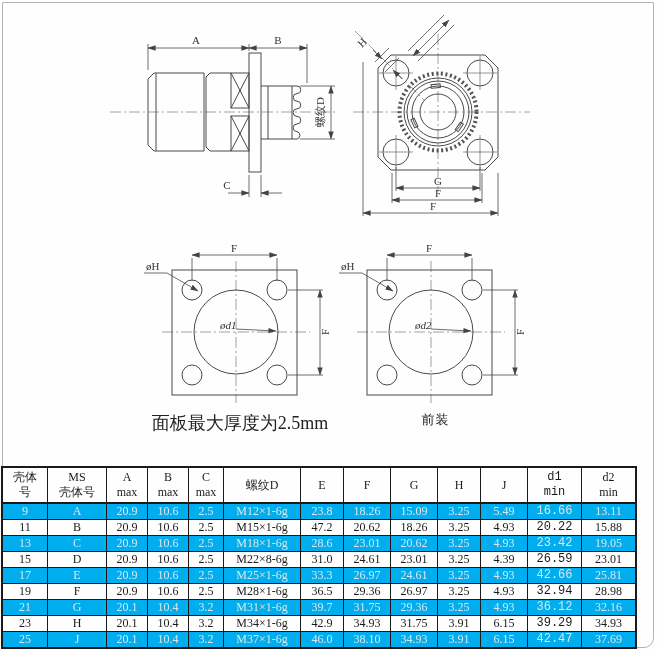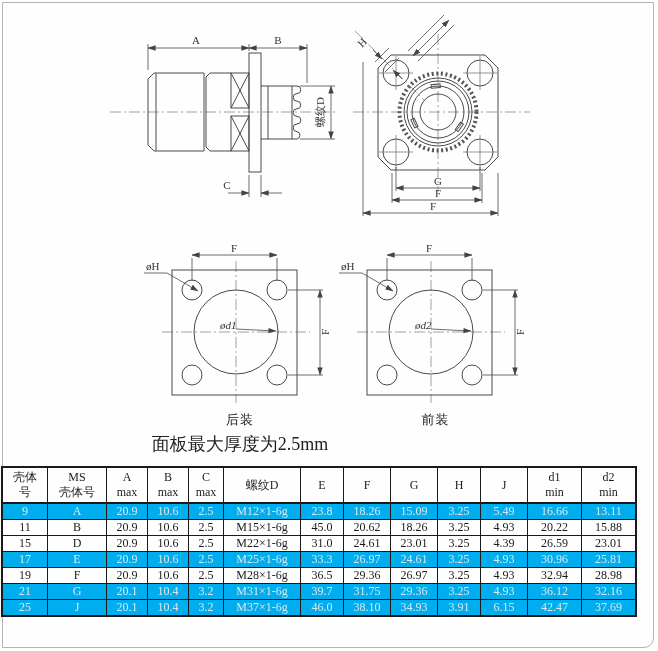--- a/index.html
+++ b/index.html
@@ -39,21 +39,21 @@
   .dim-table th:nth-child(2),.dim-table td:nth-child(2){width:58px;text-align:center;}
   .dim-table th:nth-child(3),.dim-table td:nth-child(3){width:40px;}
   .dim-table th:nth-child(4),.dim-table td:nth-child(4){width:40px;}
   .dim-table th:nth-child(5),.dim-table td:nth-child(5){width:34px;}
   .dim-table th:nth-child(6),.dim-table td:nth-child(6){width:76px;}
   .dim-table th:nth-child(7),.dim-table td:nth-child(7){width:42px;}
   .dim-table th:nth-child(8),.dim-table td:nth-child(8){width:46px;}
   .dim-table th:nth-child(9),.dim-table td:nth-child(9){width:46px;}
   .dim-table th:nth-child(10),.dim-table td:nth-child(10){width:42px;}
   .dim-table th:nth-child(11),.dim-table td:nth-child(11){width:46px;}
-  .dim-table th:nth-child(12),.dim-table td:nth-child(12){width:53px;}
+  .dim-table th:nth-child(12),.dim-table td:nth-child(12){width:53px;font-family:Liberation Mono, monospace;}
   .dim-table th:nth-child(13),.dim-table td:nth-child(13){width:53px;}
 </style>
 </head>
 <body>
 
 <div class="page">
   <div class="frame"></div>
 
   <svg width="0" height="0" style="position:absolute">
     <defs>
@@ -213,21 +213,20 @@
       <line class="dim" x1="148" y1="45" x2="183" y2="45"></line>
       <line class="dim" x1="148" y1="130" x2="183" y2="130"></line>
       <line class="dim" x1="180" y1="45" x2="180" y2="130" marker-start="url(#arr)" marker-end="url(#arr)"></line>
       <text x="189" y="87" text-anchor="middle" transform="rotate(-90 189 87)">F</text>
       <text x="80" y="84" font-style="italic">ød2</text>
       <line class="dim" x1="96" y1="84" x2="136" y2="86" marker-end="url(#arr)"></line>
     </g>
   </svg>
 
   <div class="caption" style="left:140px; top:411px; width:200px;">
-    <div class="t">后装</div>
     <div class="n">面板最大厚度为2.5mm</div>
   </div>
   <div class="caption" style="left:333px; top:411px; width:205px;text-align:center;">
     <div class="t">前装</div>
   </div>
 
   <table class="dim-table">
     <thead>
       <tr>
           <th>
@@ -294,56 +293,71 @@
           <td>16.66</td>
           <td>13.11</td>
         </tr>
         <tr>
           <td>11</td>
           <td>B</td>
           <td>20.9</td>
           <td>10.6</td>
           <td>2.5</td>
           <td>M15×1-6g</td>
-          <td>45.0</td>
+          <td>47.2</td>
           <td>20.62</td>
           <td>18.26</td>
           <td>3.25</td>
           <td>4.93</td>
           <td>20.22</td>
           <td>15.88</td>
         </tr>
+        <tr class="hl">
+          <td>13</td>
+          <td>C</td>
+          <td>20.9</td>
+          <td>10.6</td>
+          <td>2.5</td>
+          <td>M18×1-6g</td>
+          <td>28.6</td>
+          <td>23.01</td>
+          <td>20.62</td>
+          <td>3.25</td>
+          <td>4.93</td>
+          <td>23.42</td>
+          <td>19.05</td>
+        </tr>
         <tr>
           <td>15</td>
           <td>D</td>
           <td>20.9</td>
           <td>10.6</td>
           <td>2.5</td>
-          <td>M22×1-6g</td>
+          <td>M22×8-6g</td>
           <td>31.0</td>
           <td>24.61</td>
           <td>23.01</td>
           <td>3.25</td>
           <td>4.39</td>
           <td>26.59</td>
           <td>23.01</td>
         </tr>
         <tr class="hl">
           <td>17</td>
           <td>E</td>
           <td>20.9</td>
           <td>10.6</td>
           <td>2.5</td>
           <td>M25×1-6g</td>
           <td>33.3</td>
           <td>26.97</td>
           <td>24.61</td>
           <td>3.25</td>
           <td>4.93</td>
-          <td>30.96</td>
+          <td>42.66</td>
           <td>25.81</td>
         </tr>
         <tr>
           <td>19</td>
           <td>F</td>
           <td>20.9</td>
           <td>10.6</td>
           <td>2.5</td>
           <td>M28×1-6g</td>
           <td>36.5</td>
@@ -361,20 +375,35 @@
           <td>10.4</td>
           <td>3.2</td>
           <td>M31×1-6g</td>
           <td>39.7</td>
           <td>31.75</td>
           <td>29.36</td>
           <td>3.25</td>
           <td>4.93</td>
           <td>36.12</td>
           <td>32.16</td>
+        </tr>
+        <tr>
+          <td>23</td>
+          <td>H</td>
+          <td>20.1</td>
+          <td>10.4</td>
+          <td>3.2</td>
+          <td>M34×1-6g</td>
+          <td>42.9</td>
+          <td>34.93</td>
+          <td>31.75</td>
+          <td>3.91</td>
+          <td>6.15</td>
+          <td>39.29</td>
+          <td>34.93</td>
         </tr>
         <tr class="hl">
           <td>25</td>
           <td>J</td>
           <td>20.1</td>
           <td>10.4</td>
           <td>3.2</td>
           <td>M37×1-6g</td>
           <td>46.0</td>
           <td>38.10</td>

